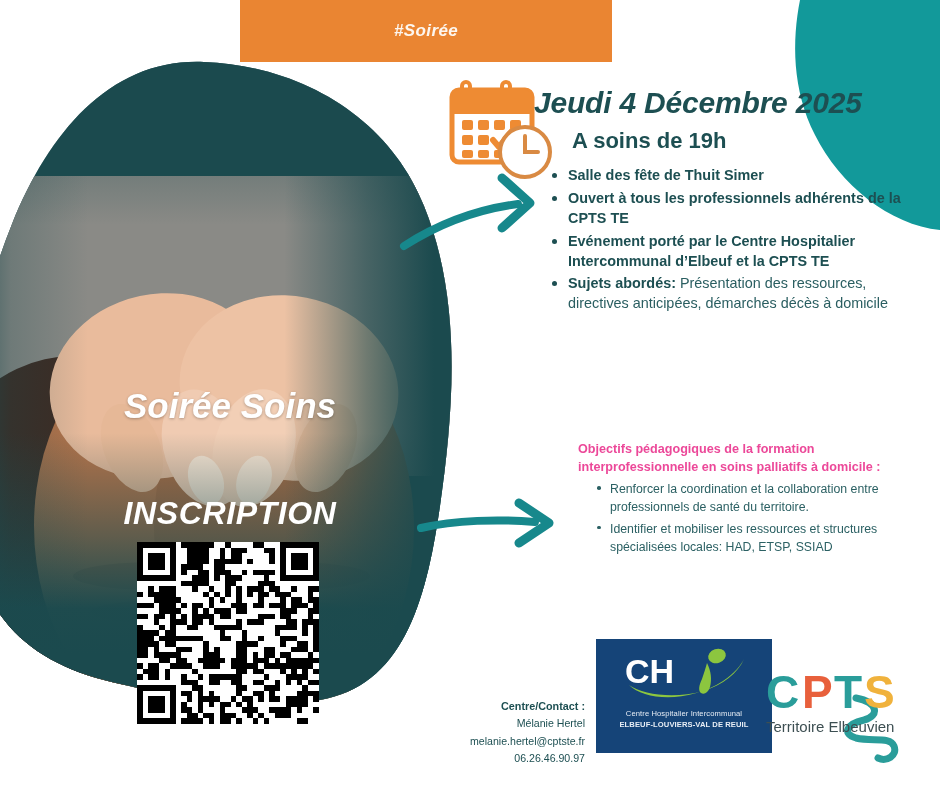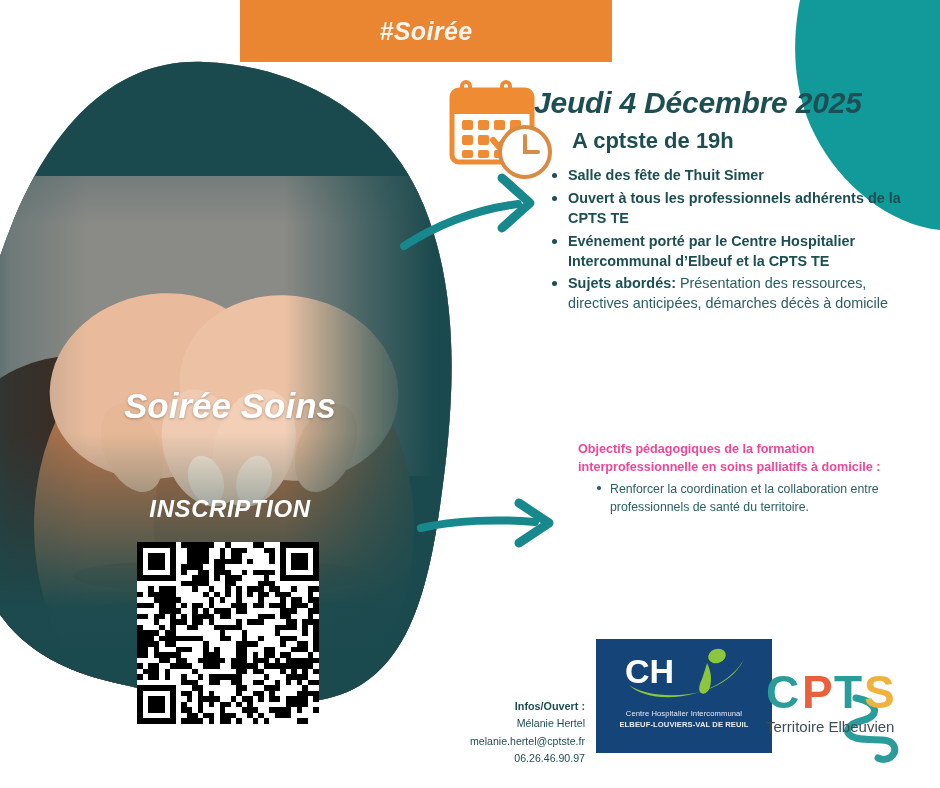--- a/index.html
+++ b/index.html
@@ -4,21 +4,21 @@
 <style>
   html,body{margin:0;padding:0;background:#fff;}
   body{width:940px;height:788px;overflow:hidden;position:relative;
        font-family:"Liberation Sans","DejaVu Sans",sans-serif;}
 
   .poster{position:relative;width:940px;height:788px;background:#ffffff;overflow:hidden;}
 
   
   .banner{position:absolute;left:240px;top:0;width:372px;height:62px;background:#ea8532;
      display:flex;align-items:center;justify-content:center;}
-  .banner span{color:#fdf6ef;font-size:25px;font-weight:bold;font-style:italic;
+  .banner span{color:#fdf6ef;font-size:17px;font-weight:bold;font-style:italic;
      letter-spacing:.4px;}
 
   
   .cal-wrap{position:absolute;left:447px;top:80px;width:115px;height:105px;}
   
   .date-title{position:absolute;left:534px;top:86px;width:400px;
      color:#1d4f52;font-size:30px;font-weight:bold;font-style:italic;letter-spacing:-.2px;}
   .time-title{position:absolute;left:572px;top:128px;
      color:#1d4f52;font-size:22px;font-weight:bold;}
 
@@ -38,21 +38,21 @@
      list-style:none;color:#2b6063;}
   ul.obj li{position:relative;font-size:12.3px;line-height:1.5;margin-bottom:3px;}
   ul.obj li::before{content:"";position:absolute;left:-13px;top:6px;width:3.5px;height:3.5px;
      border-radius:50%;background:#2b6063;}
 
   
   .main-title{position:absolute;left:60px;top:385px;width:340px;text-align:center;
      color:#ffffff;font-size:35px;font-weight:bold;font-style:italic;line-height:1.22;
      text-shadow:0 1px 3px rgba(0,0,0,.28);}
   .inscription{position:absolute;left:60px;top:495px;width:340px;text-align:center;
-     color:#ffffff;font-size:24px;font-weight:bold;font-style:italic;letter-spacing:.6px;}
+     color:#ffffff;font-size:32px;font-weight:bold;font-style:italic;letter-spacing:.6px;}
 
   .qr{position:absolute;left:137px;top:542px;width:182px;height:182px;background:#fff;}
   .qr svg{display:block;width:182px;height:182px;}
 
   
   .contact{position:absolute;left:430px;top:698px;width:155px;text-align:right;
      color:#1d4f52;font-size:10.6px;line-height:1.62;}
   .contact .lbl{font-weight:bold;font-size:10.8px;}
 
   
@@ -164,21 +164,21 @@
       </g>
       <path d="M46,60 l6,7 l13,-16" fill="none" stroke="#ee8b33" stroke-width="6" stroke-linecap="round" stroke-linejoin="round"></path>
       <g>
         <circle cx="78" cy="72" r="25" fill="#ffffff" stroke="#d98a43" stroke-width="4"></circle>
         <path d="M78,56 v16 h13" fill="none" stroke="#d98a43" stroke-width="4" stroke-linecap="round"></path>
       </g>
     </svg>
   </div>
 
   <div class="date-title">Jeudi 4 Décembre 2025</div>
-  <div class="time-title">A cptste de 19h</div>
+  <div class="time-title">A soins de 19h</div>
 
   <ul class="info" id="info-list">
       <li class="all-bold">Salle des fête de Thuit Simer</li>
       <li class="all-bold">Ouvert à tous les professionnels adhérents de la CPTS TE</li>
       <li class="all-bold">Evénement porté par le Centre Hospitalier Intercommunal d’Elbeuf et la CPTS TE</li>
       <li><b>Sujets abordés:</b> Présentation des ressources, directives anticipées, démarches décès à domicile</li>
     </ul>
 
   <div class="arrow1">
     <svg width="160" height="95" viewBox="0 0 160 95">
@@ -190,20 +190,21 @@
   <div class="arrow2">
     <svg width="160" height="50" viewBox="0 0 160 50">
       <path d="M6,30 C40,22 84,21 120,24" fill="none" stroke="#17888c" stroke-width="8" stroke-linecap="round"></path>
       <path d="M104,5 L134,25 L104,45" fill="none" stroke="#17888c" stroke-width="9" stroke-linecap="round" stroke-linejoin="round"></path>
     </svg>
   </div>
 
   <div class="obj-head">Objectifs pédagogiques de la formation interprofessionnelle en soins palliatifs à domicile :</div>
   <ul class="obj" id="obj-list">
       <li>Renforcer la coordination et la collaboration entre professionnels de santé du territoire.</li>
+      <li>Identifier et mobiliser les ressources et structures spécialisées locales: HAD, ETSP, SSIAD</li>
     </ul>
 
   <div class="main-title">
     <div>Soirée Soins</div>
   </div>
   <div class="inscription">INSCRIPTION</div>
 
   <div class="qr">
     <svg id="qr-svg" viewBox="0 0 33 33" shape-rendering="crispEdges">
       <rect width="33" height="33" fill="#ffffff"></rect>
@@ -766,21 +767,21 @@
           <rect x="18" y="32" width="1" height="1"></rect>
           <rect x="21" y="32" width="1" height="1"></rect>
           <rect x="23" y="32" width="1" height="1"></rect>
           <rect x="29" y="32" width="1" height="1"></rect>
           <rect x="30" y="32" width="1" height="1"></rect>
         </g>
     </svg>
   </div>
 
   <div class="contact">
-    <div class="lbl">Infos/Ouvert :</div>
+    <div class="lbl">Centre/Contact :</div>
     <div>Mélanie Hertel</div>
     <div>melanie.hertel@cptste.fr</div>
     <div>06.26.46.90.97</div>
   </div>
 
   <div class="chi">
     <svg class="chi-mark" viewBox="0 0 146 72">
       <path d="M18,46 C34,62 78,64 112,42 C124,34 130,26 133,20
                C127,34 112,46 92,52 C64,60 32,56 18,46 Z" fill="#8cc63f"></path>
       <text x="14" y="44" font-family="Liberation Sans, sans-serif" font-size="34" font-weight="bold" fill="#ffffff">CH</text>

